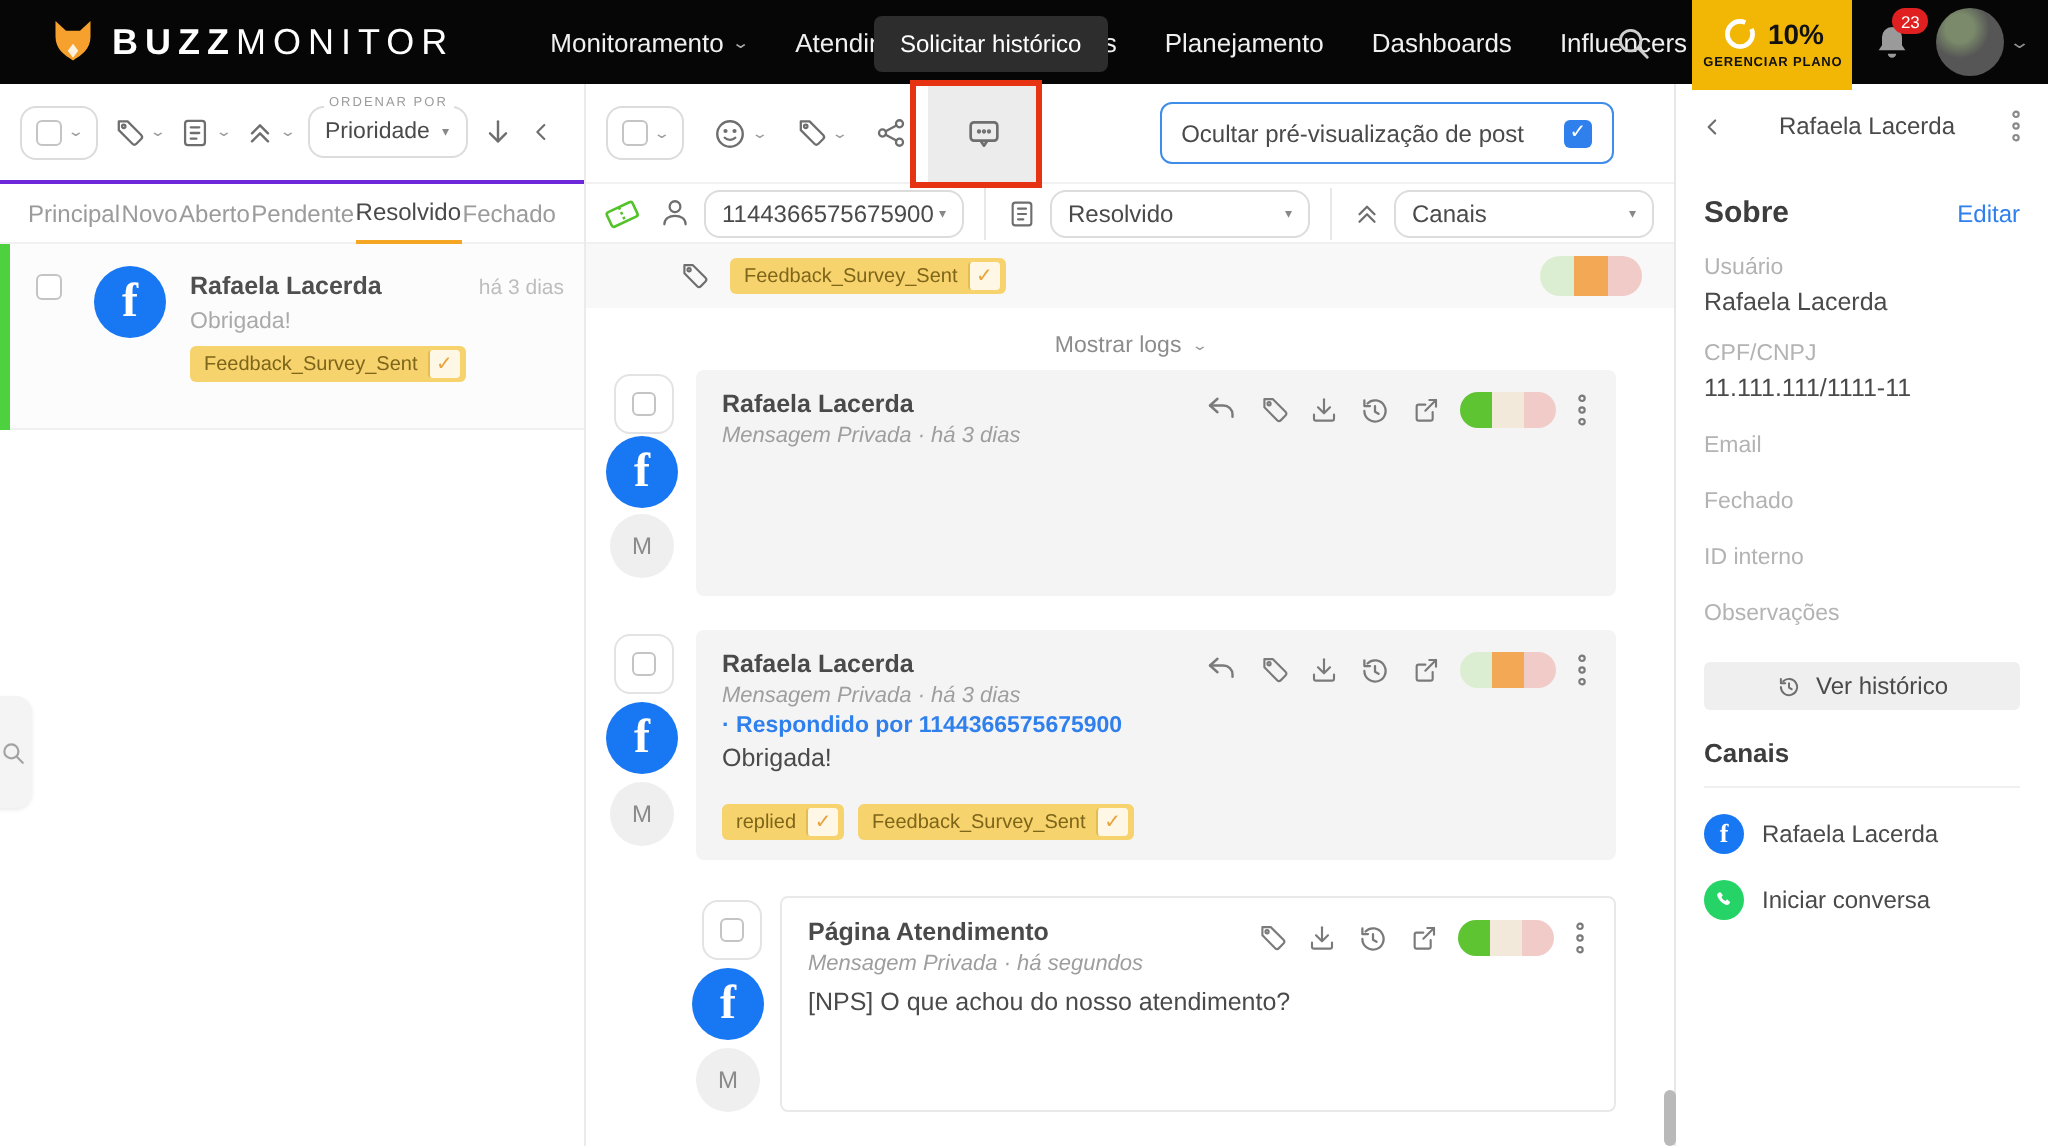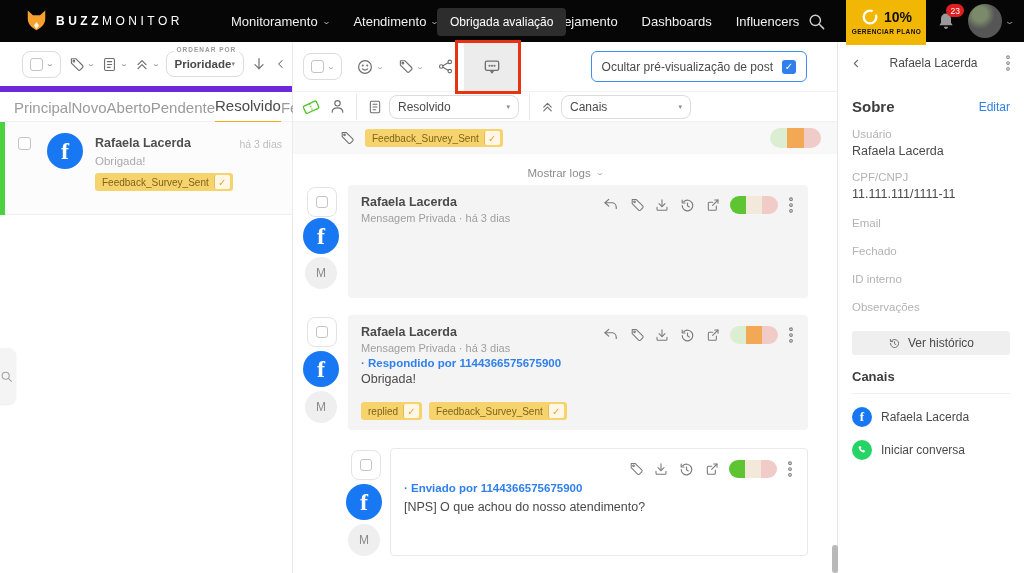--- a/index.html
+++ b/index.html
@@ -3,21 +3,21 @@
 <meta charset="utf-8">
 <style>
   * { margin:0; padding:0; box-sizing:border-box; font-family:"Liberation Sans","DejaVu Sans",sans-serif; }
   html,body { width:1024px; height:573px; overflow:hidden; background:#fff; }
   body { position:relative; }
   svg { display:block; }
 
   
   .navbar { position:absolute; top:0; left:0; width:1024px; height:42px; background:#060606; display:flex; align-items:center; z-index:10; }
   .brand { display:flex; align-items:center; margin-left:26px; }
-  .brand-text { margin-left:9px; font-size:12px; letter-spacing:3.5px; color:#fff; font-weight:400; }
+  .brand-text { margin-left:9px; font-size:18px; letter-spacing:3.5px; color:#fff; font-weight:400; }
   .brand-text b { font-weight:700; }
   .nav-items { display:flex; margin-left:48px; gap:24px; font-size:13px; color:#f0f0f0; }
   .nav-item { display:flex; align-items:center; gap:5px; cursor:pointer; white-space:nowrap; }
   .nav-chev { font-size:8px; color:#aaa; transform:scaleX(1.4); }
   .nav-right { position:absolute; right:0; top:0; height:42px; display:flex; align-items:center; }
   .search-navi { margin-right:20px; color:#cfcfcf; }
   .plan-badge { width:80px; height:48px; background:#f2b705; display:flex; flex-direction:column; align-items:center; justify-content:center; margin-right:10px; cursor:pointer; }
   .plan-top { display:flex; align-items:center; gap:5px; }
   .plan-pct { font-size:14px; font-weight:700; color:#111; }
   .plan-action { font-size:6.5px; font-weight:700; letter-spacing:.4px; color:#111; margin-top:2px; }
@@ -29,33 +29,33 @@
   
   .tooltip { position:absolute; left:437px; top:8px; background:#2d2d2d; color:#fff; font-size:12px; padding:7px 13px; border-radius:4px; z-index:40; white-space:nowrap; }
   .red-box { position:absolute; left:455px; top:40px; width:66px; height:54px; border:3px solid #e63312; z-index:30; }
 
   
   .left-panel { position:absolute; top:42px; left:0; width:293px; height:531px; background:#fff; border-right:1px solid #ebebeb; }
   .mid-panel  { position:absolute; top:42px; left:293px; width:545px; height:531px; background:#fff; border-right:1px solid #e7e7e7; }
   .side-panel { position:absolute; top:42px; left:838px; width:186px; height:531px; background:#fff; }
 
   
-  .lp-toolbar { height:50px; display:flex; align-items:center; padding:0 22px; gap:7px; border-bottom:6px solid #6d28d9; color:#6e6e6e;font-weight:bold; }
+  .lp-toolbar { height:50px; display:flex; align-items:center; padding:0 10px; gap:7px; border-bottom:2px solid #6d28d9; color:#6e6e6e; }
   .combo { display:flex; align-items:center; gap:4px; border:1px solid #dcdcdc; border-radius:8px; padding:6px 7px; cursor:pointer; background:#fff; }
   .cb { width:13px; height:13px; border:1.5px solid #c4c4c4; border-radius:3px; background:#fff; }
   .mini-chev { font-size:7px; color:#9a9a9a; transform:scaleX(1.5); }
   .iconbtn { display:flex; align-items:center; gap:3px; cursor:pointer; color:#6e6e6e; }
   .sortbox { position:relative; display:flex; align-items:center; border:1px solid #dcdcdc; border-radius:8px; padding:6px 8px; width:80px; cursor:pointer; }
   .sortlabel { position:absolute; top:-6px; left:7px; background:#fff; font-size:6.5px; letter-spacing:1px; color:#9b9b9b; padding:0 3px; }
   .sortval { font-size:11.5px; color:#4a4a4a; flex:1; }
   .selcaret { font-size:7px; color:#888; }
 
   
   .lp-tabs { height:30px; display:flex; align-items:center; justify-content:space-between; padding:0 14px; border-bottom:1px solid #f1f1f1; }
-  .tab { font-size:15px; color:#9b9b9b; cursor:pointer; padding:8px 0 7px; }
+  .tab { font-size:12px; color:#9b9b9b; cursor:pointer; padding:8px 0 7px; }
   .tab.active { color:#4a4a4a; border-bottom:3px solid #f5a623; }
 
   
   .lp-item { position:relative; height:93px; background:#fcfcfc; border-bottom:1px solid #f0f0f0; cursor:pointer; }
   .lp-greenbar { position:absolute; left:0; top:0; width:5px; height:93px; background:#4ed13e; }
   .lp-cb { position:absolute; left:18px; top:15px; }
   .fb-avatar { border-radius:50%; background:#1877f2; color:#fff; display:flex; align-items:center; justify-content:center; font-weight:700; font-family:"Liberation Serif",serif; }
   .lp-av { position:absolute; left:47px; top:11px; width:36px; height:36px; font-size:24px; }
   .lp-name { position:absolute; left:95px; top:14px; font-size:12.5px; color:#4f4f4f; font-weight:600; }
   .lp-time { position:absolute; right:10px; top:16px; font-size:10.5px; color:#bdbdbd;margin-left:16px; }
@@ -65,21 +65,21 @@
   .chip { display:inline-flex; align-items:center; background:#f7d36e; border-radius:3px; padding:2px 3px 2px 7px; gap:5px; }
   .chip-label { font-size:10px; color:#7d6519; }
   .chip-chk { width:16px; height:14px; background:rgba(255,255,255,.82); border-left:1px solid #e3bd52; border-radius:2px; display:flex; align-items:center; justify-content:center; color:#e8a33d; font-size:10px; font-weight:700; }
 
   .search-handle { position:absolute; left:-8px; top:306px; width:24px; height:56px; background:#f4f4f4; border-radius:8px; display:flex; align-items:center; justify-content:flex-end; padding-right:3px; color:#a3a3a3; cursor:pointer; box-shadow:0 1px 2px rgba(0,0,0,.08); }
 
   
   .mid-toolbar { height:50px; display:flex; align-items:center; padding:0 10px; border-bottom:1px solid #f1f1f1; color:#6e6e6e; position:relative; }
   .mt-gap { width:14px; }
   .chat-hl { width:56px; height:48px; background:#ececec; display:flex; align-items:center; justify-content:center; margin-left:10px; cursor:pointer; }
-  .hide-prev { position:absolute; right:30px; top:9px; height:31px; display:flex; align-items:center; gap:9px; border:1px solid #3f8cea; border-radius:6px; padding:0 10px; cursor:pointer; }
+  .hide-prev { position:absolute; right:30px; top:9px; height:31px; display:flex; align-items:center; gap:20px; border:1px solid #3f8cea; border-radius:6px; padding:0 10px; cursor:pointer; }
   .hide-prev-label { font-size:12px; color:#4a4a4a; }
   .cb-blue { width:14px; height:14px; background:#2f80ed; border-radius:3px; color:#fff; font-size:10px; font-weight:700; display:flex; align-items:center; justify-content:center; }
 
   
   .ticket-header { height:30px; display:flex; align-items:center; padding:0 8px; border-bottom:1px solid #f0f0f0; color:#6e6e6e; }
   .th-select { display:flex; align-items:center; border:1px solid #dcdcdc; border-radius:8px; padding:4px 8px; width:130px; cursor:pointer; margin-left:6px; }
   .th-val { font-size:12px; color:#4a4a4a; flex:1; white-space:nowrap; }
   .th-div { width:1px; height:26px; background:#e8e8e8; margin:0 10px; }
 
   
@@ -100,21 +100,21 @@
 
   
   .msg { position:absolute; left:0; width:545px; }
   .msg-cbbox { position:absolute; border:1px solid #e3e3e3; border-radius:8px; background:#fff; width:30px; height:30px; display:flex; align-items:center; justify-content:center; cursor:pointer; }
   .m-avatar { border-radius:50%; background:#efefef; color:#8a8a8a; display:flex; align-items:center; justify-content:center; font-size:12px; }
   .msg-card { position:absolute; border-radius:4px; padding:10px 13px; }
   .card-gray { background:#f4f4f4; }
   .card-white { background:#fff; border:1px solid #e9e9e9; }
   .mc-head { display:flex; align-items:flex-start; }
   .mc-author { font-size:12.5px; font-weight:600; color:#4a4a4a; }
-  .mc-meta { font-size:11px; color:#9e9e9e; margin-top:3px; }
+  .mc-meta { font-size:11px; color:#9e9e9e; margin-top:3px;font-style:italic; }
   .mc-icons { margin-left:auto; display:flex; align-items:center; gap:9px; color:#7a7a7a; }
   .mc-link { font-size:11.5px; font-weight:600; color:#2f80ed; margin-top:3px; cursor:pointer; }
   .mc-text { font-size:12.5px; color:#4a4a4a; margin-top:9px; }
   .mc-tags { position:absolute; left:13px; bottom:10px; display:flex; gap:7px; }
 
   .scroll-thumb { position:absolute; left:539px; top:503px; width:6px; height:28px; background:#b9b9b9; border-radius:3px; cursor:pointer; }
 
   
   .sp-head { height:42px; display:flex; align-items:center; padding:0 12px; }
   .sp-back { color:#6e6e6e; cursor:pointer; }
@@ -192,21 +192,21 @@
             <path d="M9.5 19 a2.5 2.5 0 0 0 5 0z"></path>
           </svg>
       </span>
       <span class="bell-badge">23</span>
     </div>
     <div class="avatar-nav"></div>
     <span class="av-chev">⌄</span>
   </div>
 </div>
 
-<div class="tooltip">Obrigada avaliação</div>
+<div class="tooltip">Solicitar histórico</div>
 <div class="red-box"></div>
 
 <div class="left-panel">
 
   <div class="lp-toolbar">
     <span class="combo">
         <span class="cb"></span>
         <span class="mini-chev">⌄</span>
       </span>
     <span class="iconbtn">
@@ -335,20 +335,24 @@
         <g transform="rotate(-25 12 12)">
           <rect x="3.5" y="7.5" width="17" height="9.5" rx="1.5"></rect>
           <path d="M12 7.5 v9.5" stroke-dasharray="1.6 1.6"></path>
         </g>
       </svg>
     <span style="width:8px"></span>
     <svg width="17" height="17" viewBox="0 0 24 24" fill="none" stroke="#6e6e6e" stroke-width="1.6" stroke-linecap="round">
         <circle cx="12" cy="7.5" r="3.8"></circle>
         <path d="M4.5 20 c0-4 3.5-6 7.5-6 s7.5 2 7.5 6"></path>
       </svg>
+    <span class="th-select">
+      <span class="th-val">1144366575675900</span>
+      <span class="selcaret">▾</span>
+    </span>
     <span class="th-div"></span>
     <svg width="16" height="16" viewBox="0 0 24 24" fill="none" stroke="#6e6e6e" stroke-width="1.6" stroke-linecap="round">
         <rect x="5" y="3.5" width="14" height="17" rx="2"></rect>
         <line x1="9" y1="8" x2="15" y2="8"></line>
         <line x1="9" y1="12" x2="15" y2="12"></line>
         <line x1="9" y1="16" x2="13" y2="16"></line>
       </svg>
     <span class="th-select">
       <span class="th-val">Resolvido</span>
       <span class="selcaret">▾</span>
@@ -500,20 +504,24 @@
   </div>
 
   <div class="msg" style="top:406px;height:108px;">
     <span class="msg-cbbox" style="left:58px;top:2px;">
         <span class="cb" style="width:12px;height:12px;"></span>
       </span>
     <span class="fb-avatar" style="position:absolute;left:53px;top:36px;width:36px;height:36px;font-size:24px;">f</span>
     <span class="m-avatar" style="position:absolute;left:55px;top:76px;width:32px;height:32px;">M</span>
     <div class="msg-card card-white" style="left:97px;top:0;width:418px;height:108px;">
       <div class="mc-head">
+        <div>
+          <div class="mc-author">Página Atendimento</div>
+          <div class="mc-meta">Mensagem Privada · há segundos</div>
+        </div>
         <div class="mc-icons">
           <svg width="16" height="16" viewBox="0 0 24 24" fill="none" stroke="currentColor" stroke-width="1.6" stroke-linejoin="round">
               <path d="M20.6 13.4 L11 3.8 H4.8 v6.2 l9.6 9.6 a2 2 0 0 0 2.8 0 l3.4-3.4 a2 2 0 0 0 0-2.8z"></path>
               <circle cx="8.3" cy="7.3" r="1.2"></circle>
             </svg>
           <svg width="16" height="16" viewBox="0 0 24 24" fill="none" stroke="currentColor" stroke-width="1.6" stroke-linecap="round" stroke-linejoin="round">
               <line x1="12" y1="4" x2="12" y2="14"></line>
               <polyline points="7.5,10 12,14.5 16.5,10"></polyline>
               <path d="M4.5 15.5 v3 a1.5 1.5 0 0 0 1.5 1.5 h12 a1.5 1.5 0 0 0 1.5-1.5 v-3"></path>
             </svg>
@@ -532,21 +540,20 @@
               <span class="sg-neu-off"></span>
               <span class="sg-neg-off"></span>
             </span>
           <svg width="8" height="20" viewBox="0 0 8 24" fill="none" stroke="currentColor" stroke-width="1.3">
               <circle cx="4" cy="5" r="1.6"></circle>
               <circle cx="4" cy="12" r="1.6"></circle>
               <circle cx="4" cy="19" r="1.6"></circle>
             </svg>
         </div>
       </div>
-      <div class="mc-link">· Enviado por 1144366575675900</div>
       <div class="mc-text" style="margin-top:6px;">[NPS] O que achou do nosso atendimento?</div>
     </div>
   </div>
 
   <span class="scroll-thumb"></span>
 </div>
 
 <div class="side-panel">
   <div class="sp-head">
     <span class="sp-back">

